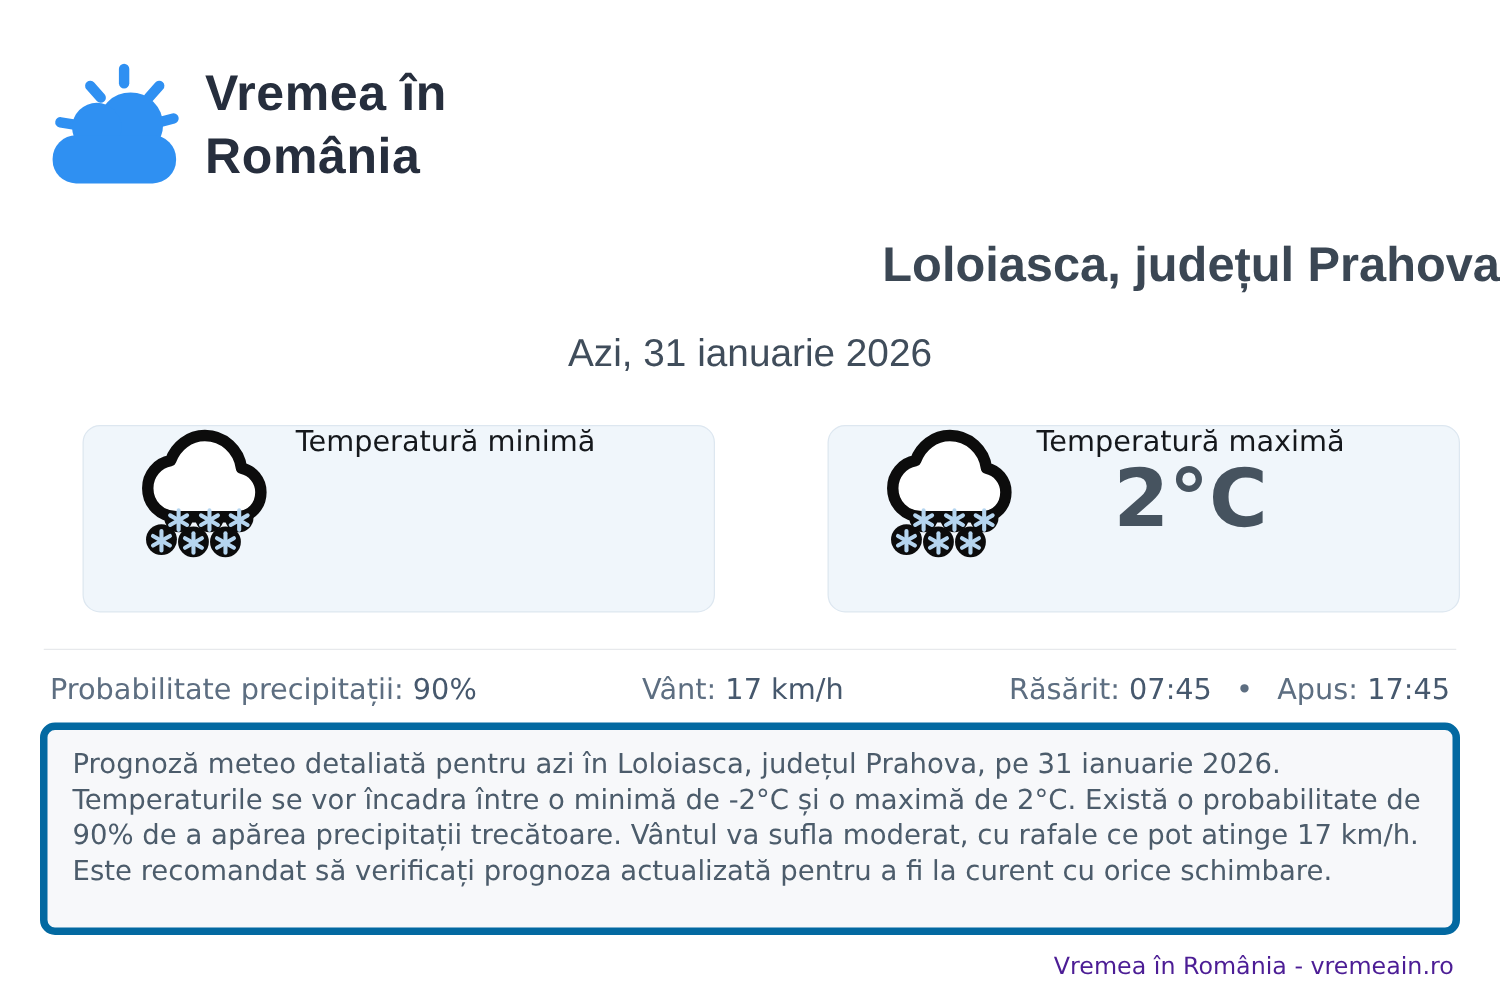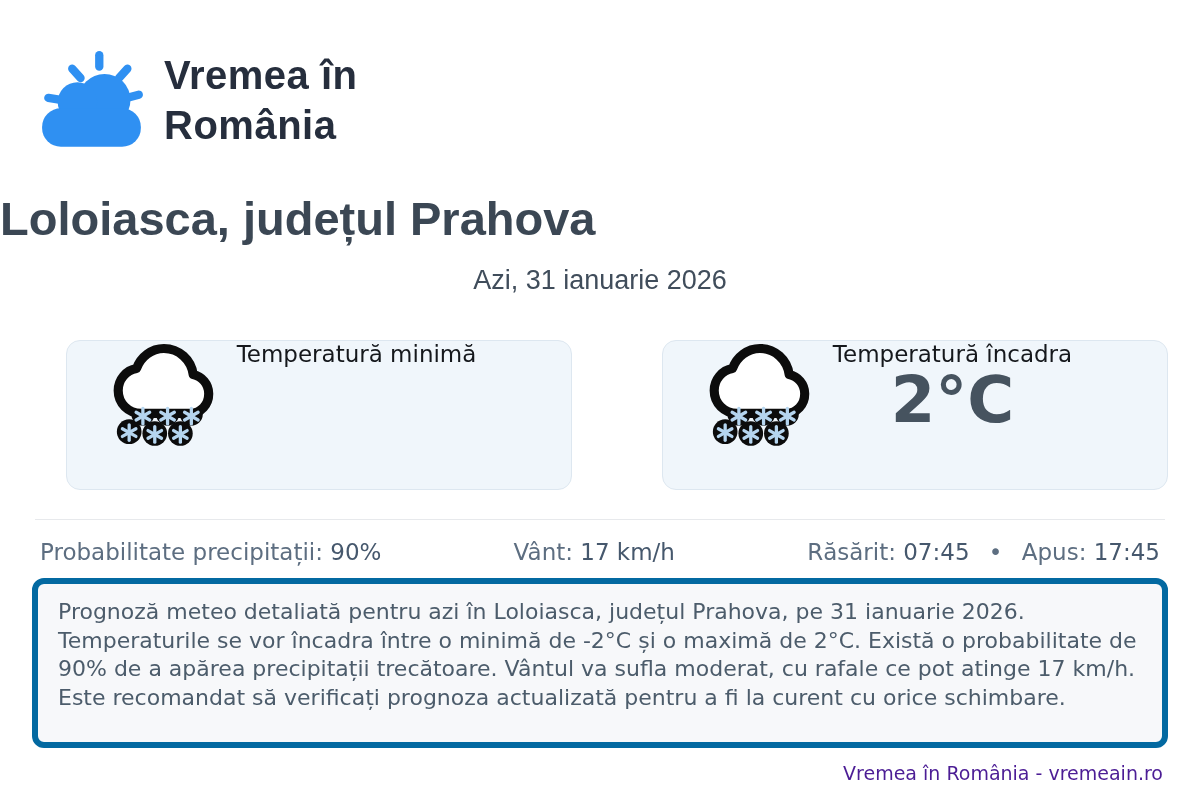--- a/index.html
+++ b/index.html
@@ -5,24 +5,24 @@
   html,body{margin:0;padding:0;}
   body{
     width:1200px;height:800px;background:#ffffff;position:relative;overflow:hidden;
     font-family:"DejaVu Sans",sans-serif;color:#374151;
   }
   
   .logo-area{position:absolute;top:50px;left:40px;display:flex;align-items:flex-start;gap:20px;cursor:pointer;}
   .logo-icon svg{width:104px;height:104px;display:block;}
   .logo-text{font-family:"Liberation Sans",sans-serif;font-weight:bold;font-size:40px;line-height:50px;color:#262e3d;letter-spacing:.5px;}
   
-  .page-title{position:absolute;top:191px;left:0;right:0;text-align:left;
-    font-family:"Liberation Sans",sans-serif;font-weight:bold;font-size:47px;color:#3b4754;}
+  .page-title{position:absolute;top:191px;left:0;right:0;text-align:right;
+    font-family:"Liberation Sans",sans-serif;font-weight:bold;font-size:39px;color:#3b4754;}
   .page-subtitle{position:absolute;top:265px;left:0;right:0;text-align:center;
-    font-family:"Liberation Sans",sans-serif;font-size:27px;color:#404d5b;}
+    font-family:"Liberation Sans",sans-serif;font-size:31px;color:#404d5b;}
   
   .cards{position:absolute;top:340px;left:32px;right:32px;display:flex;gap:56px;}
   .card{flex:1;height:150px;background:#f0f6fb;border:1px solid #dde7f0;border-radius:14px;
     display:flex;align-items:flex-start;box-sizing:border-box;padding-left:32px;margin-left:34px;}
   .card-icon svg{width:128px;height:110px;display:block;}
   .card-text{flex:1;display:flex;flex-direction:column;align-items:center;margin-right:85px;}
   .card-label{font-size:23px;color:#15181c;margin-bottom:1px;}
   .card-value{font-size:64px;font-weight:bold;color:#46535f;line-height:1.02;}
   
   .divider{position:absolute;top:519px;left:35px;right:35px;border-top:1px solid #e7e9ec;}
@@ -104,21 +104,21 @@
       <div class="card-label">Temperatură minimă</div>
     </div>
   </div>
   <div class="card">
     <span class="card-icon">
       <svg viewBox="0 0 140 118">
           <use href="#snowcloud"></use>
         </svg>
     </span>
     <div class="card-text">
-      <div class="card-label">Temperatură încadra</div>
+      <div class="card-label">Temperatură maximă</div>
       <div class="card-value">2°C</div>
     </div>
   </div>
 </div>
 
 <div class="divider"></div>
 
 <div class="stats">
   <div>
     <span class="stat-label">Probabilitate precipitații:</span>

